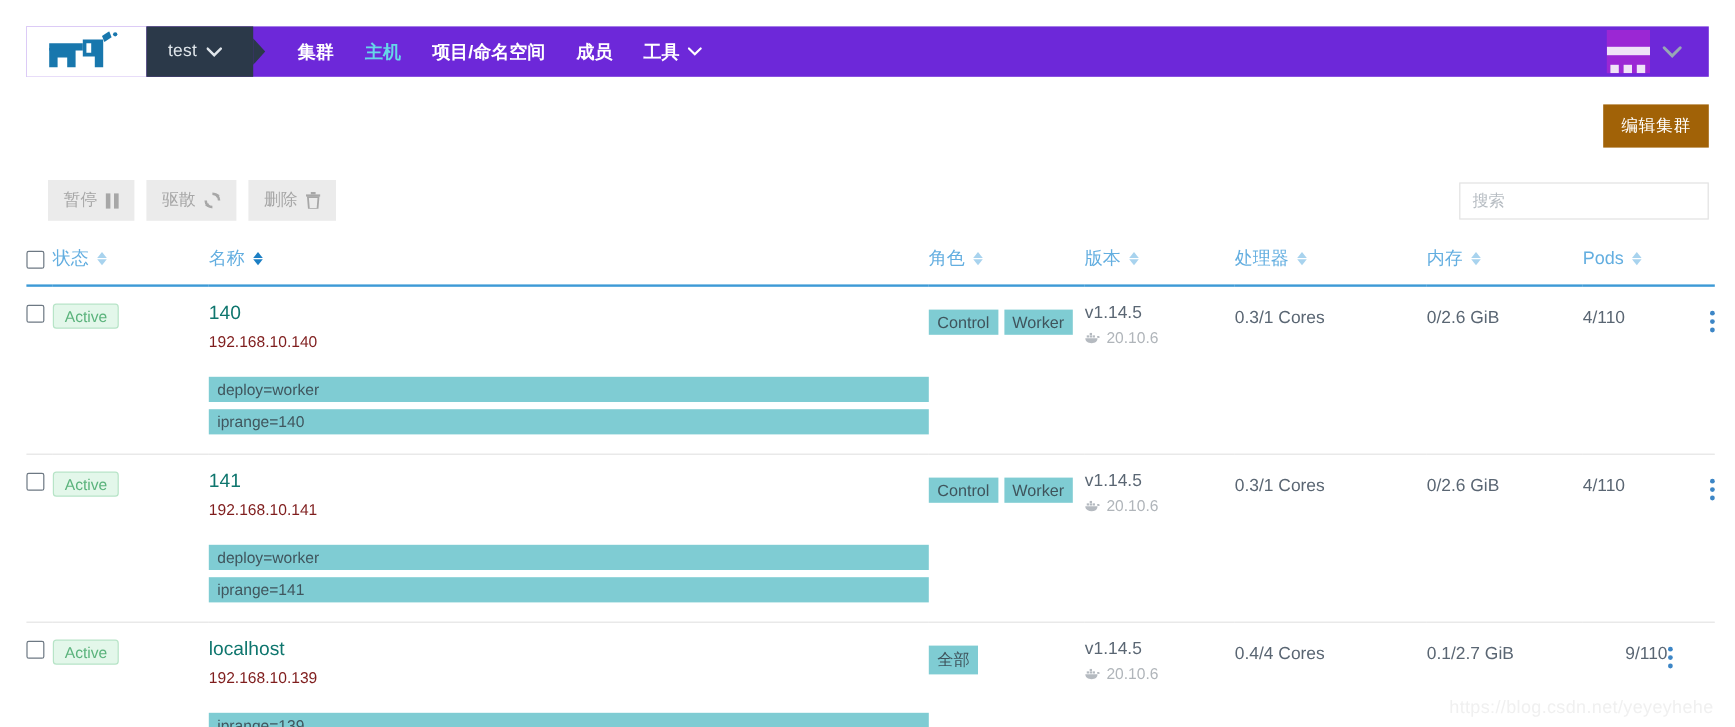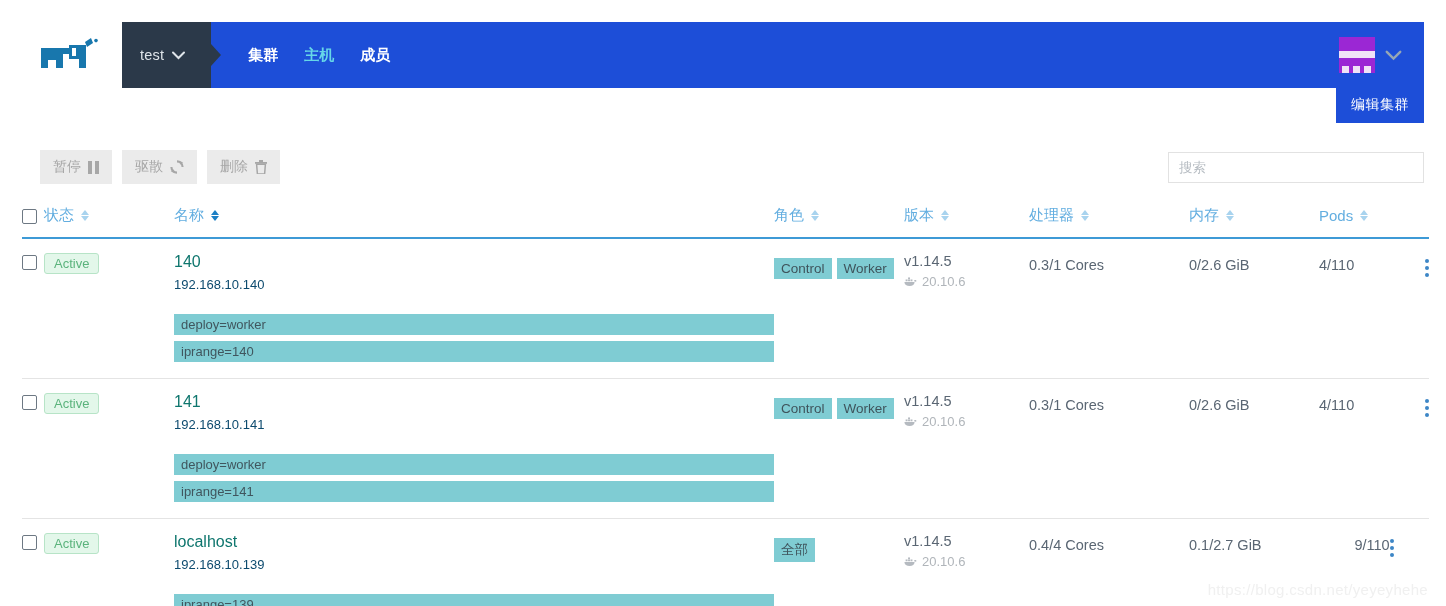--- a/index.html
+++ b/index.html
@@ -8,22 +8,22 @@
     width: 1446px; height: 606px;
     background: #ffffff;
     font-family: "Liberation Sans", "DejaVu Sans", sans-serif;
     overflow: hidden;
   }
 
   
   .topnav {
     position: absolute;
     left: 22px; top: 22px;
-    width: 1402px; height: 66px;
-    background: #1d4ed8;
+    width: 1402px; height: 42px;
+    background: #6d28d9;
     display: flex;
     align-items: stretch;
   }
   .logo-box {
     width: 100px;
     background: #ffffff;
     display: flex; align-items: center; justify-content: center;
     flex: none;
   }
   .logo-svg { display: block; }
@@ -100,21 +100,21 @@
   }
   .page-title {
     font-size: 25px;
     color: #3b5266;
     font-weight: 400;
     letter-spacing: 1px;
     padding-left: 18px;
   }
   .btn-primary {
     margin-left: auto;
-    background: #1d4ed8;
+    background: #a16207;
     color: #ffffff;
     border: none;
     font-size: 14px;
     padding: 9px 15px;
     cursor: pointer;
     font-family: inherit;
     letter-spacing: .5px;
   }
 
   .toolbar {
@@ -128,21 +128,21 @@
     color: #a7a7a7;
     border: none;
     font-size: 14px;
     padding: 8px 13px;
     display: flex; align-items: center; gap: 7px;
     cursor: default;
     font-family: inherit;
   }
   .search-box {
     margin-left: auto;
-    width: 256px;
+    width: 208px;
     height: 31px;
     border: 1px solid #e2e2e2;
     background: #fff;
     padding: 0 10px;
     font-size: 13.5px;
     color: #555;
     font-family: inherit;
     outline: none;
   }
   .search-box::placeholder { color: #b6bcc2; }
@@ -204,21 +204,21 @@
   }
 
   .host-name {
     color: #0f766e;
     font-size: 16px;
     text-decoration: none;
     display: block;
     cursor: pointer;
   }
   .host-ip {
-    color: #0c4a6e;
+    color: #7f1d1d;
     font-size: 13px;
     margin-top: 6px;
     display: block;
   }
   .labels { margin-top: 22px; display: flex; gap: 6px; flex-wrap: wrap; flex-direction: column; }
   .label-chip {
     background: #7fccd3;
     color: #40565e;
     font-size: 13px;
     padding: 3px 7px;
@@ -292,21 +292,32 @@
   </div>
 
   <div class="navlinks">
     <div class="navitem">
       <span>集群</span>
     </div>
     <div class="navitem active">
       <span>主机</span>
     </div>
     <div class="navitem">
+      <span>项目/命名空间</span>
+    </div>
+    <div class="navitem">
       <span>成员</span>
+    </div>
+    <div class="navitem">
+      <span>工具</span>
+      <span class="chev">
+        <svg width="12" height="8" viewBox="0 0 13 9">
+            <path d="M1 1.5 L6.5 7 L12 1.5" stroke="#ffffff" stroke-width="2" fill="none" stroke-linecap="round"></path>
+          </svg>
+      </span>
     </div>
   </div>
 
   <div class="nav-right">
     <div class="avatar">
       <div class="band"></div>
       <div class="sq" style="left:3px"></div>
       <div class="sq" style="left:14px"></div>
       <div class="sq" style="left:25px"></div>
     </div>

